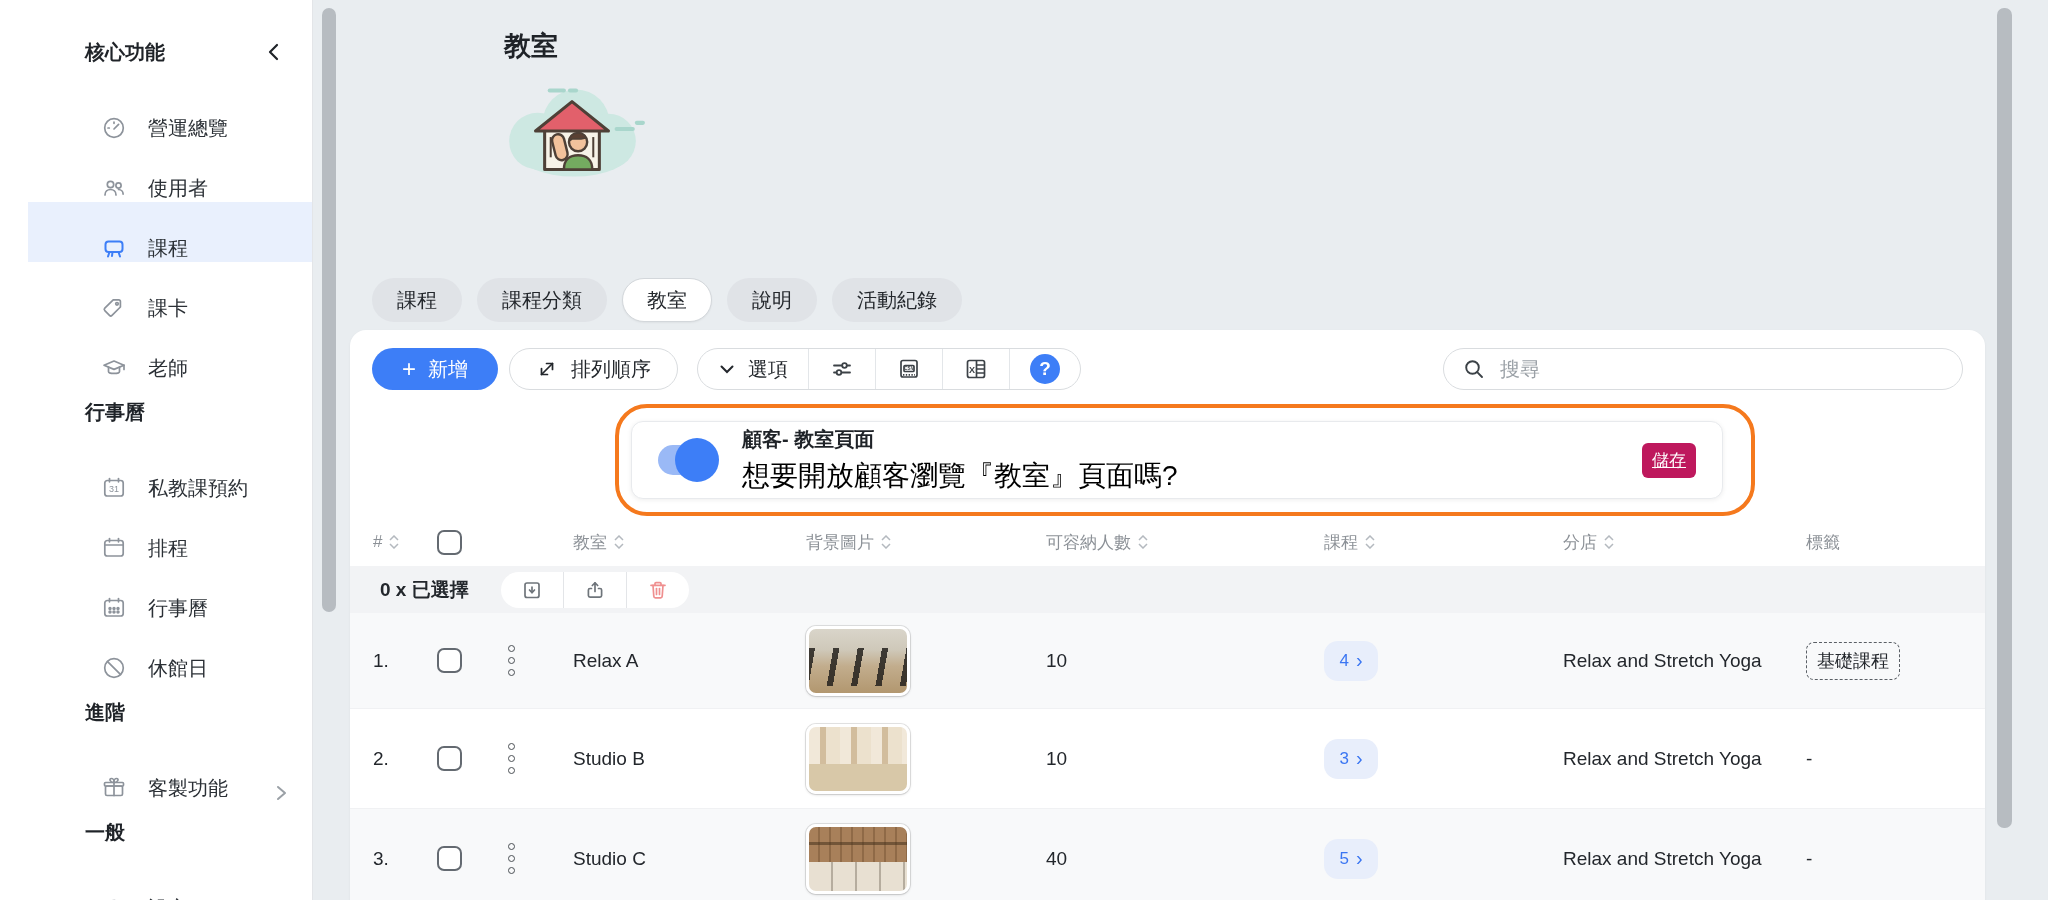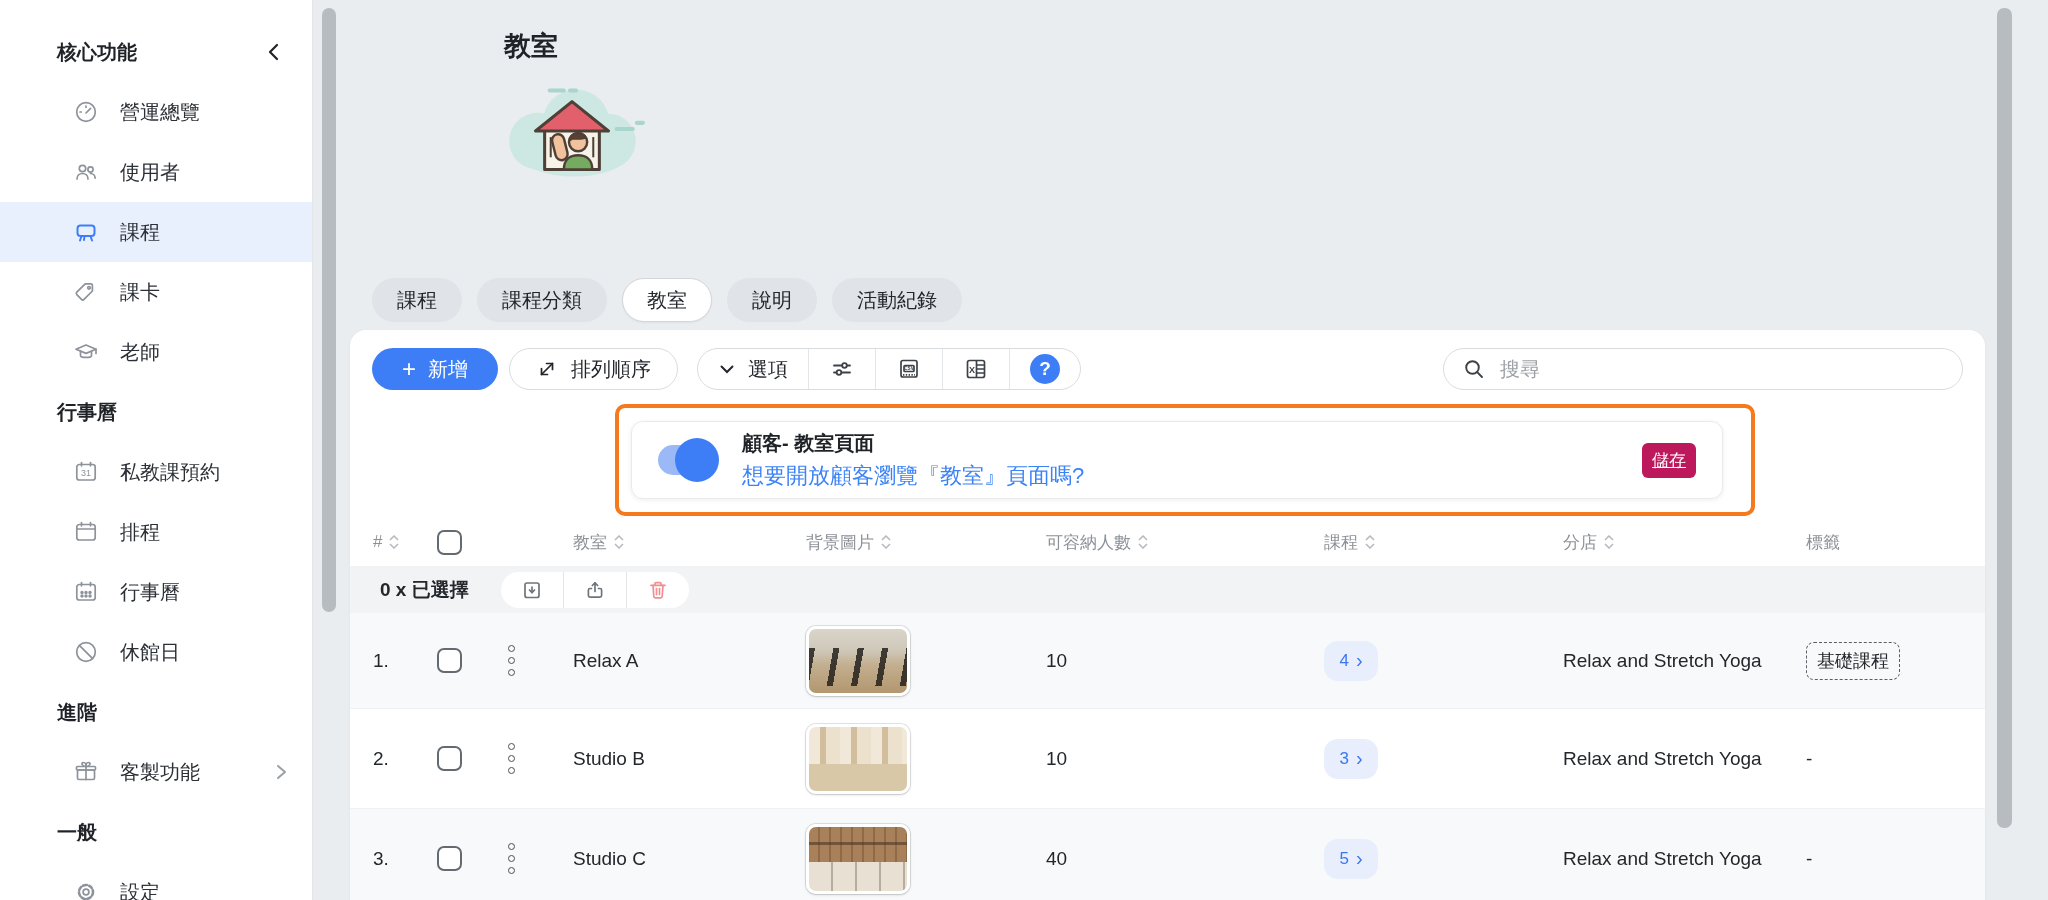--- a/index.html
+++ b/index.html
@@ -1,23 +1,23 @@
 <!DOCTYPE html>
 <html><head>
 <meta charset="utf-8">
 <style>
   html,body{margin:0;padding:0;background:#dfe3e6;}
   #app{position:relative;width:2048px;height:900px;overflow:hidden;background:#e9edf0;
        font-family:"Liberation Sans","DejaVu Sans",sans-serif;color:#23272c;}
   
   .sidebar{position:absolute;left:0;top:0;width:313px;height:900px;background:#fff;
            border-right:1px solid #e3e5e8;padding-top:22px;box-sizing:border-box;}
-  .srow{height:60px;display:flex;align-items:center;}
+  .srow{height:60px;display:flex;align-items:center;margin-left:28px;}
   .ssec{padding-left:57px;font-size:20px;font-weight:bold;color:#1f2328;position:relative;}
-  .sitem{padding-left:72px;cursor:pointer;position:relative;}
+  .sitem{padding-left:72px;cursor:pointer;position:relative;align-items:flex-end;}
   .sitem .sicon{width:28px;height:28px;display:flex;align-items:center;justify-content:center;flex:none;}
   .sitem .slabel{margin-left:20px;font-size:20px;color:#2b3036;}
   .sitem.active{background:#e9f0fd;}
   .collapse{position:absolute;right:18px;top:0;height:60px;width:40px;display:flex;align-items:center;justify-content:center;cursor:pointer;}
   .chev-r{margin-left:auto;margin-right:22px;}
   svg.ic{stroke:#8d939b;fill:none;stroke-width:1.7;stroke-linecap:round;stroke-linejoin:round;}
   .sitem.active svg.ic{stroke:#3d7ef7;stroke-width:2;}
   
   .main{position:absolute;left:313px;top:0;right:0;bottom:0;background:#e9edf0;}
   .vbar{position:absolute;width:14px;border-radius:7px;background:#b7bcc1;}
@@ -44,28 +44,28 @@
   .optcell{display:flex;align-items:center;justify-content:center;padding:0 20px;gap:12px;font-size:20px;color:#23272c;cursor:pointer;}
   .optdiv{width:1px;background:#e3e6e9;}
   .help{width:30px;height:30px;border-radius:50%;background:#3d7ef7;color:#fff;font-size:19px;font-weight:bold;
         display:flex;align-items:center;justify-content:center;}
   .search{margin-left:auto;width:520px;height:42px;border:1px solid #d9dcdf;border-radius:21px;background:#fff;
           display:flex;align-items:center;padding:0 18px;gap:12px;box-sizing:border-box;}
   .search input{border:none;outline:none;font-size:20px;flex:1;color:#23272c;background:transparent;
                 font-family:"Liberation Sans","DejaVu Sans",sans-serif;}
   .search input::placeholder{color:#9aa0a6;}
   
-  .hl{margin:14px 0 0 265px;width:1140px;height:112px;border:4px solid #f5791d;border-radius:10px;position:relative;box-sizing:border-box;}
+  .hl{margin:14px 0 0 265px;width:1140px;height:112px;border:4px solid #f5791d;border-radius:32px;position:relative;box-sizing:border-box;}
   .hl-card{position:absolute;left:12px;top:13px;width:1092px;height:78px;background:#fff;border:1px solid #e8eaed;
            border-radius:12px;box-shadow:0 1px 5px rgba(0,0,0,.07);display:flex;align-items:center;padding:0 26px;box-sizing:border-box;}
   .tgl{position:relative;width:58px;height:30px;border-radius:15px;background:#9ab9f6;flex:none;cursor:pointer;}
   .tgl .knob{position:absolute;right:-3px;top:-7px;width:44px;height:44px;border-radius:50%;background:#3d7ef7;}
   .hl-text{margin-left:26px;}
   .hl-title{font-size:20px;font-weight:bold;color:#1f2328;}
-  .hl-sub{font-size:22px;color:#3b82f6;margin-top:4px;}
+  .hl-sub{font-size:28px;color:#000000;margin-top:4px;}
   .btn-save{margin-left:auto;background:#be185d;color:#fff;font-size:17px;padding:6px 10px;border-radius:6px;border:none;cursor:pointer;text-decoration:underline;}
   
   .cols{display:flex;align-items:center;padding-left:23px;box-sizing:border-box;}
   .c-num{width:64px;flex:none;}.c-chk{width:64px;flex:none;}.c-dot{width:60px;flex:none;}
   .c-name{width:245px;padding-left:12px;flex:none;box-sizing:border-box;}
   .c-img{width:240px;flex:none;}.c-cap{width:270px;flex:none;}
   .c-crs{width:240px;padding-left:8px;flex:none;box-sizing:border-box;}
   .c-br{width:250px;padding-left:7px;flex:none;box-sizing:border-box;}
   .c-tag{flex:1;}
   .thead{height:48px;margin-top:2px;font-size:17px;color:#8c9197;}

